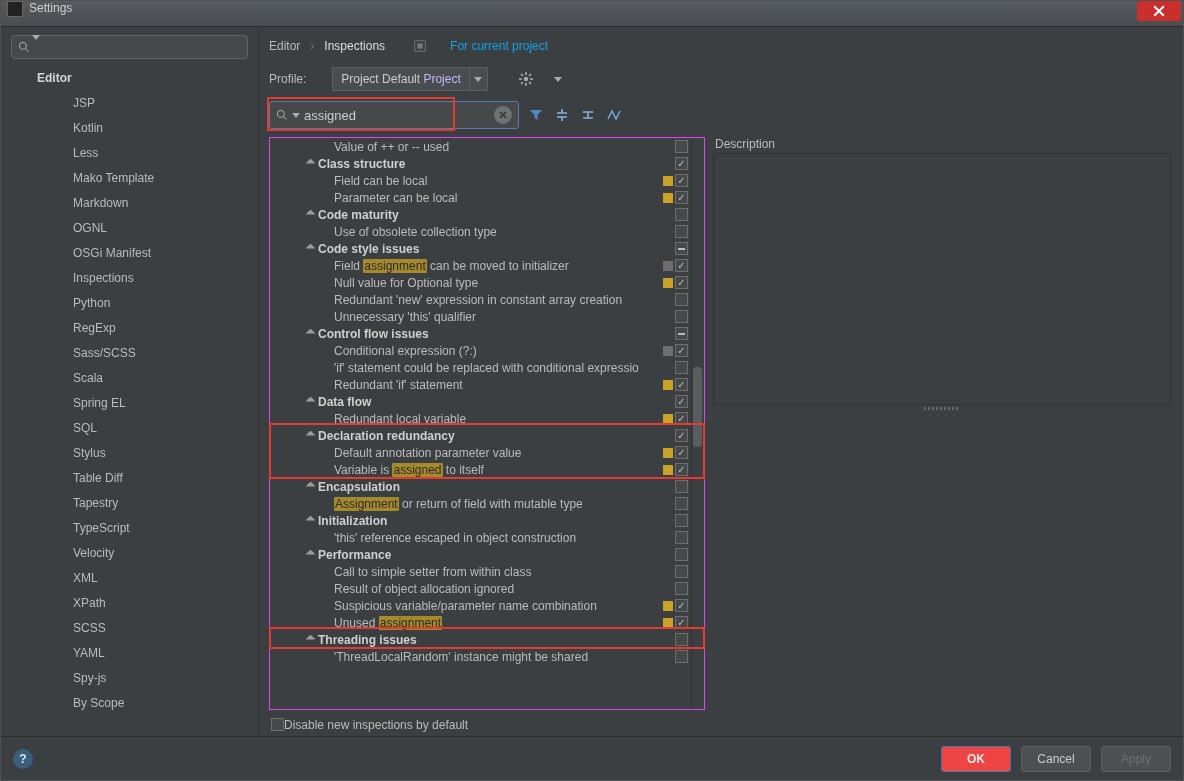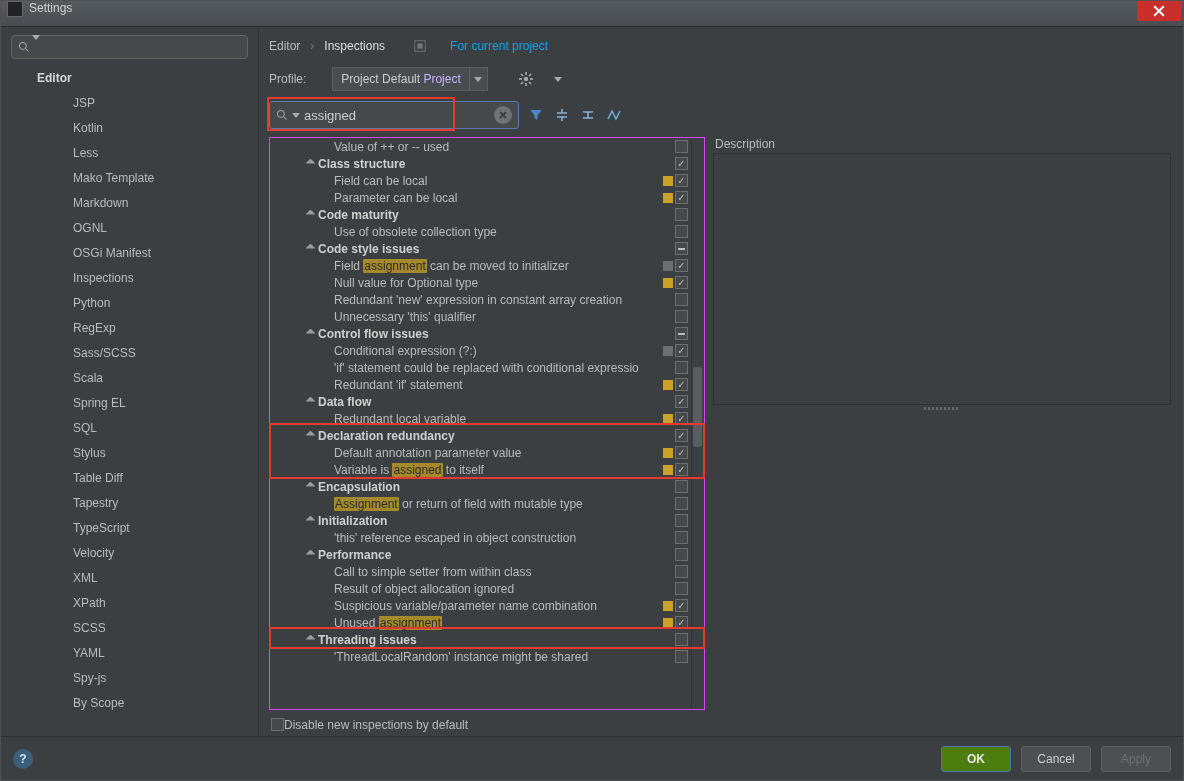--- a/index.html
+++ b/index.html
@@ -78,21 +78,21 @@
 .desc-resize .grip { width: 36px; height: 3px; background: repeating-linear-gradient(90deg,#6a6a6a 0 2px,transparent 2px 4px); }
 
 .disable-row { display: flex; align-items: flex-start; padding: 2px 12px 4px 12px; color: #bbb; }
 .disable-row .cb { width: 13px; height: 13px; border: 1px solid #6e6e6e; background: #45494a; }
 
 
 .footer { height: 44px; border-top: 1px solid #2e2e2e; display: flex; align-items: center; padding: 0 12px; gap: 10px; }
 .footer .help { width: 20px; height: 20px; border-radius: 50%; background: #3b5e7a; color: #d0e6f7; display: flex; align-items: center; justify-content: center; font-weight: bold; cursor: pointer; }
 .footer .spacer { flex: 1; }
 .btn { min-width: 70px; height: 26px; border: 1px solid #5e5e5e; background: #4c5052; color: #ccc; display: flex; align-items: center; justify-content: center; border-radius: 3px; cursor: pointer; padding: 0 14px; }
-.btn.primary { background: #4d7c0f; border-color: #4a78ad; color: #e8e8e8; font-weight: bold; }
+.btn.primary { background: #ef4444; border-color: #4a78ad; color: #e8e8e8; font-weight: bold; }
 .btn.disabled { color: #6f6f6f; cursor: default; }
 
 .chev-down { width: 0; height: 0; border-left: 4px solid transparent; border-right: 4px solid transparent; border-top: 5px solid #aaa; }
 </style>
 </head>
 <body>
 
 <div class="window">
 
   <div class="titlebar">

